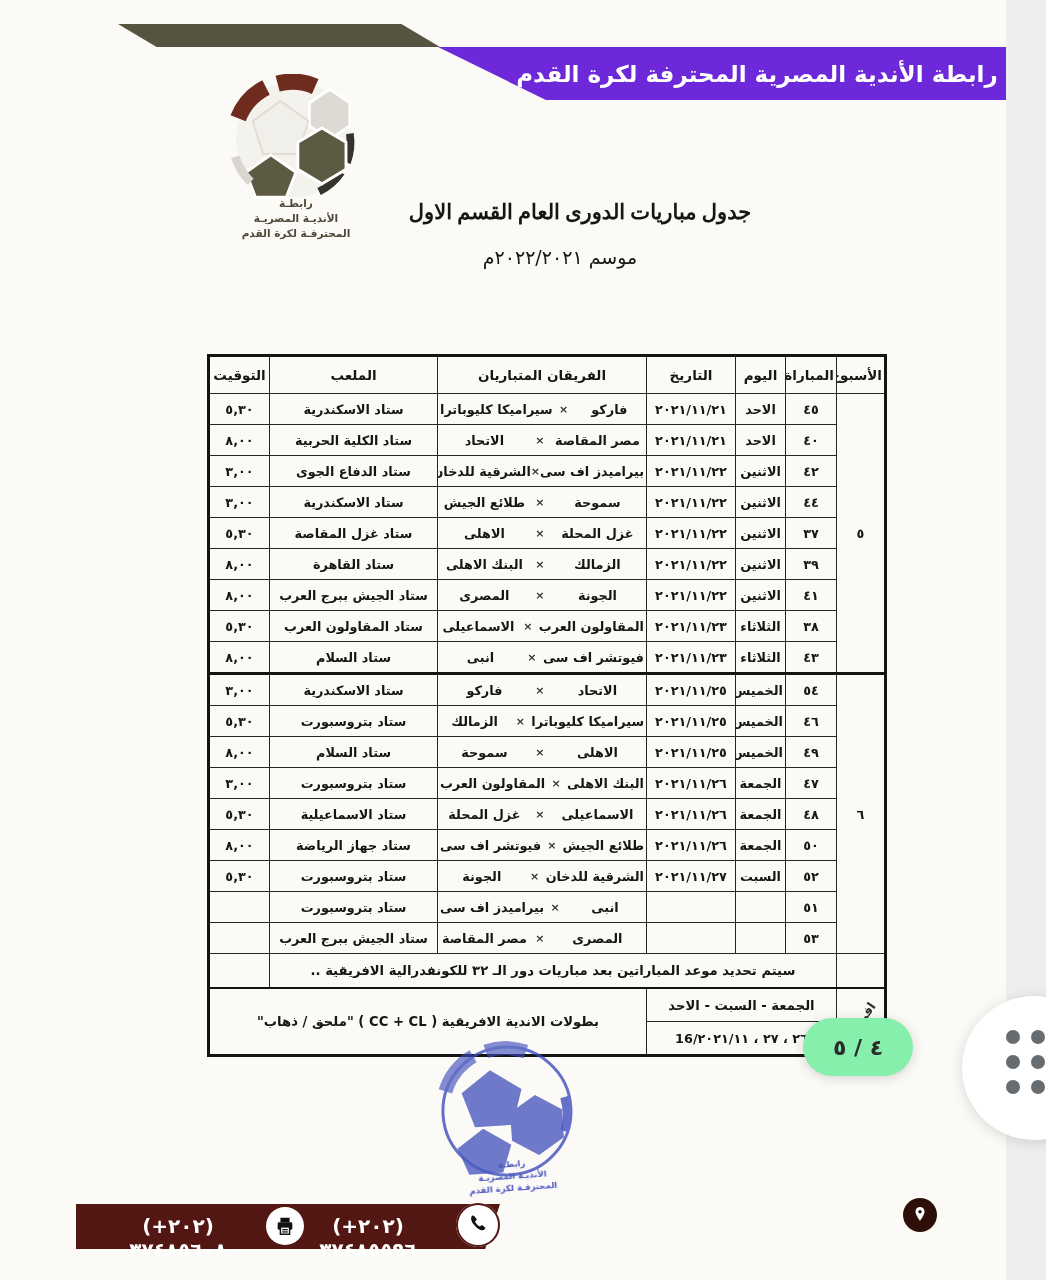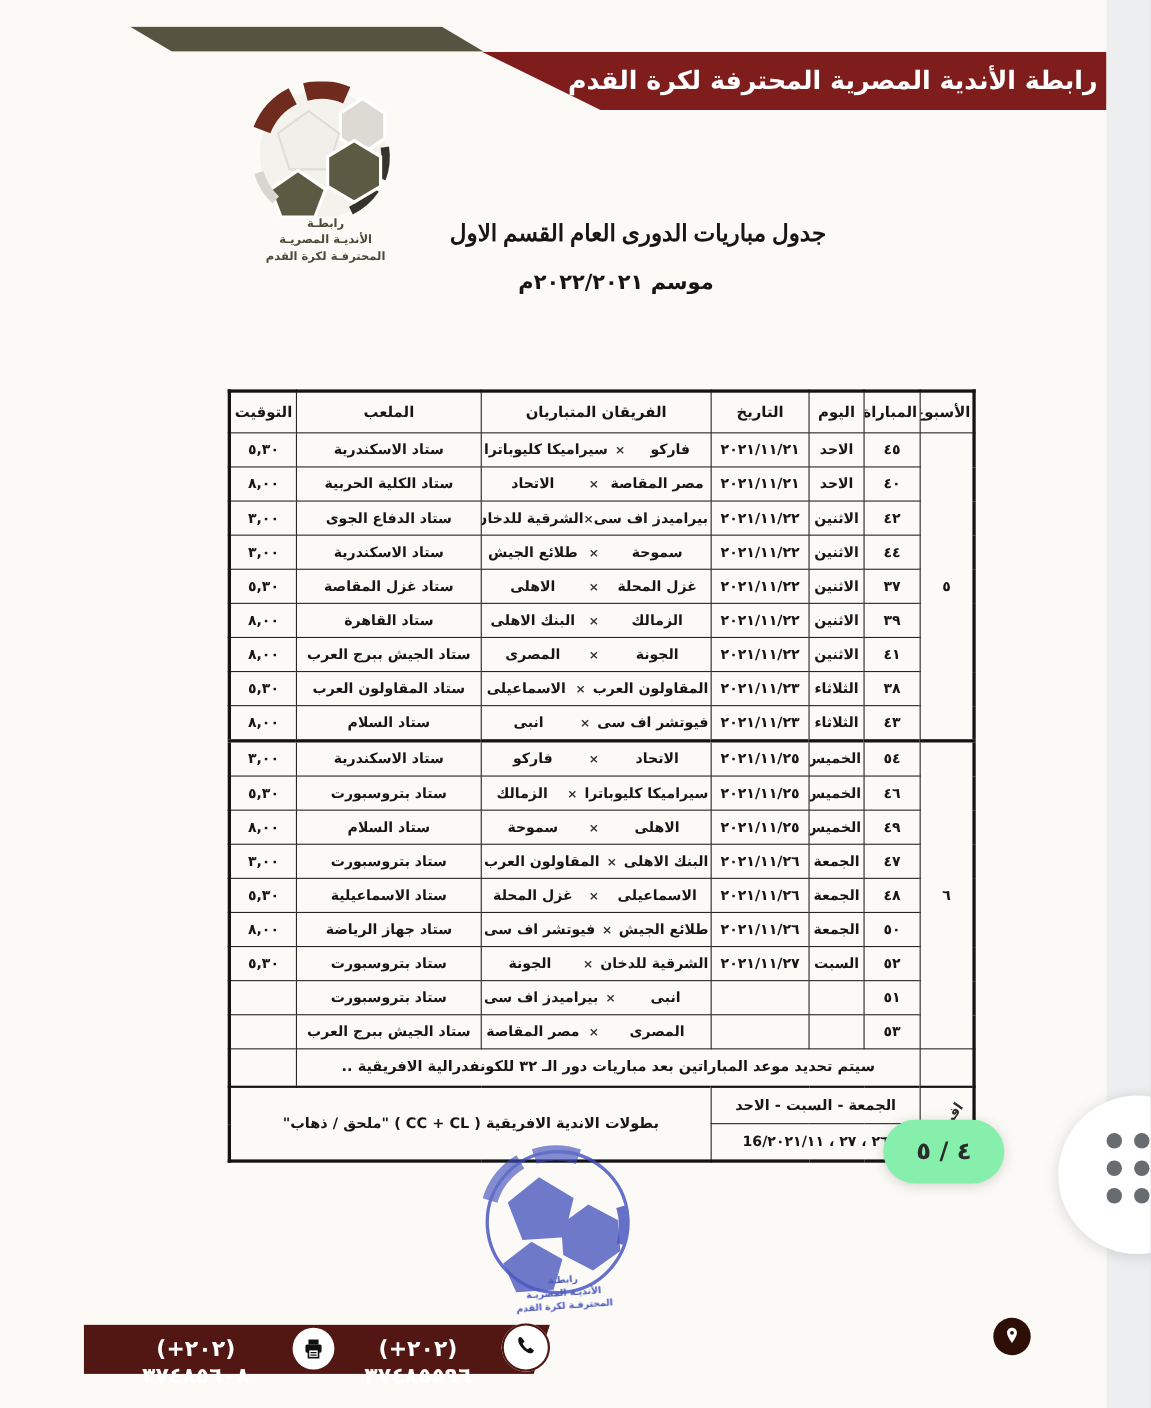--- a/index.html
+++ b/index.html
@@ -3,32 +3,32 @@
 <meta charset="utf-8">
 <style>
   html,body{margin:0;padding:0;background:#cfcfcf;}
   .canvas{position:relative;width:1046px;height:1280px;background:#fbfaf6;overflow:hidden;
           font-family:"DejaVu Sans",sans-serif;color:#161616;}
   .scan-strip{position:absolute;right:0;top:0;width:40px;height:1280px;background:#edeeef;}
 
   
   .olive-bar{position:absolute;left:118px;top:24px;width:322px;height:23px;background:#565440;
              clip-path:polygon(0 0,88% 0,100% 100%,12% 100%);}
-  .banner{position:absolute;left:438px;top:47px;width:568px;height:53px;background:#7f1d1d;
+  .banner{position:absolute;left:438px;top:47px;width:568px;height:53px;background:#6d28d9;
           clip-path:polygon(0 0,100% 0,100% 100%,19% 100%);display:flex;align-items:center;justify-content:center;}
   .banner span{color:#ffffff;font-size:23px;font-weight:bold;padding-left:70px;white-space:nowrap;}
 
   .logo{position:absolute;left:214px;top:74px;width:160px;height:130px;}
   .logo-caption{position:absolute;left:196px;top:196px;width:200px;text-align:center;
                 font-size:10.5px;font-weight:bold;line-height:1.45;color:#4c4a38;}
 
   .doc-title{position:absolute;left:310px;top:200px;width:540px;text-align:center;
              font-size:21px;font-weight:bold;letter-spacing:.5px;font-family:Liberation Serif, serif;}
   .doc-season{position:absolute;left:290px;top:246px;width:540px;text-align:center;
-              font-size:19px;font-weight:bold;}
+              font-size:19px;font-weight:normal;}
 
   
   table.sched{position:absolute;left:207px;top:354px;width:677px;border-collapse:collapse;
               table-layout:fixed;border:3px solid #141414;direction:rtl;}
   .sched th,.sched td{border:1px solid #262626;text-align:center;vertical-align:middle;
                       font-weight:bold;padding:1px 2px;overflow:hidden;}
   .sched th{height:34px;font-size:13.5px;}
   .sched td{height:28px;font-size:12.8px;white-space:nowrap;}
   .week-cell{font-size:16px;}
   tr.week-sep td{border-top:3px solid #141414;}
@@ -53,21 +53,21 @@
   
   .footer{position:absolute;left:0;top:1190px;width:1046px;height:90px;z-index:2;}
   .ribbon{position:absolute;left:76px;top:14px;width:424px;height:45px;background:#521712;
           clip-path:polygon(0 0,100% 0,96.5% 100%,0 100%);}
   .icon-circle{position:absolute;border-radius:50%;background:#ffffff;display:flex;
                align-items:center;justify-content:center;}
   .phone-circle{left:456px;top:13px;width:44px;height:44px;box-shadow:0 0 0 2px #521712 inset;}
   .fax-circle{left:266px;top:17px;width:38px;height:38px;}
   .ribbon-num{position:absolute;color:#ffffff;font-weight:bold;font-size:20px;direction:ltr;
               text-align:center;}
-  .phone-num{left:306px;top:24px;width:148px;}
+  .phone-num{left:294px;top:24px;width:148px;}
   .fax-num{left:92px;top:24px;width:172px;}
   .pin-circle{left:903px;top:8px;width:34px;height:34px;background:#2d0f08;}
   .address{position:absolute;left:538px;top:13px;width:360px;direction:rtl;text-align:left;
            font-size:16px;font-weight:bold;color:#111;}
 
   
   .page-pill{position:absolute;left:803px;top:1018px;width:110px;height:58px;border-radius:30px;
              background:#86efac;box-shadow:0 2px 12px rgba(0,0,0,.16);display:flex;align-items:center;
              justify-content:center;font-size:22px;font-weight:bold;color:#2b2b2b;direction:rtl;z-index:3;}
   .dots-btn{position:absolute;left:962px;top:996px;width:144px;height:144px;border-radius:50%;

